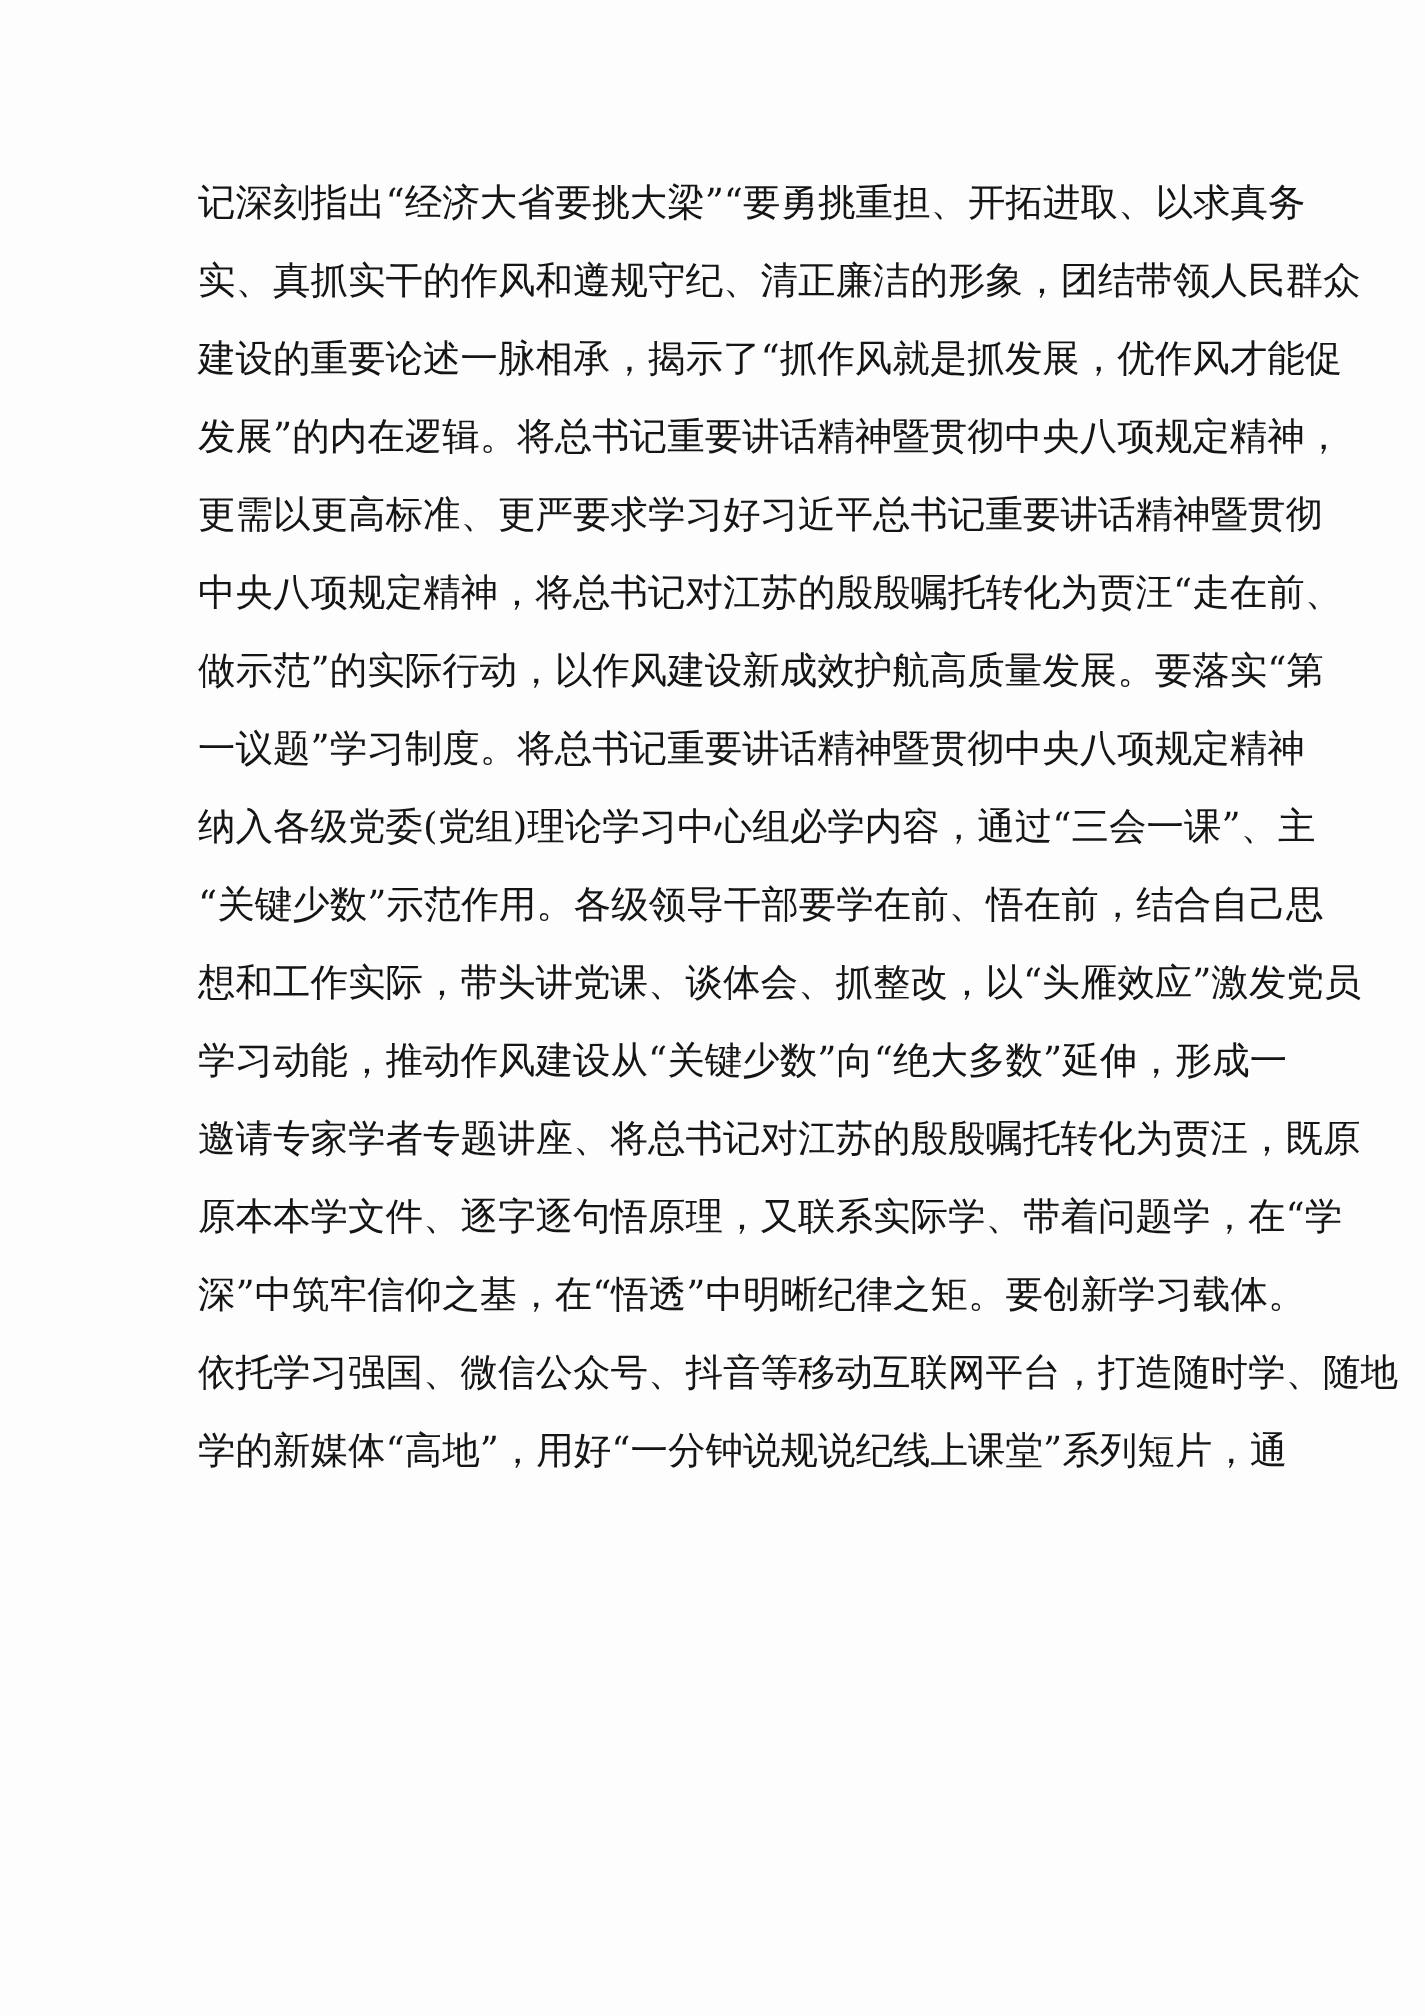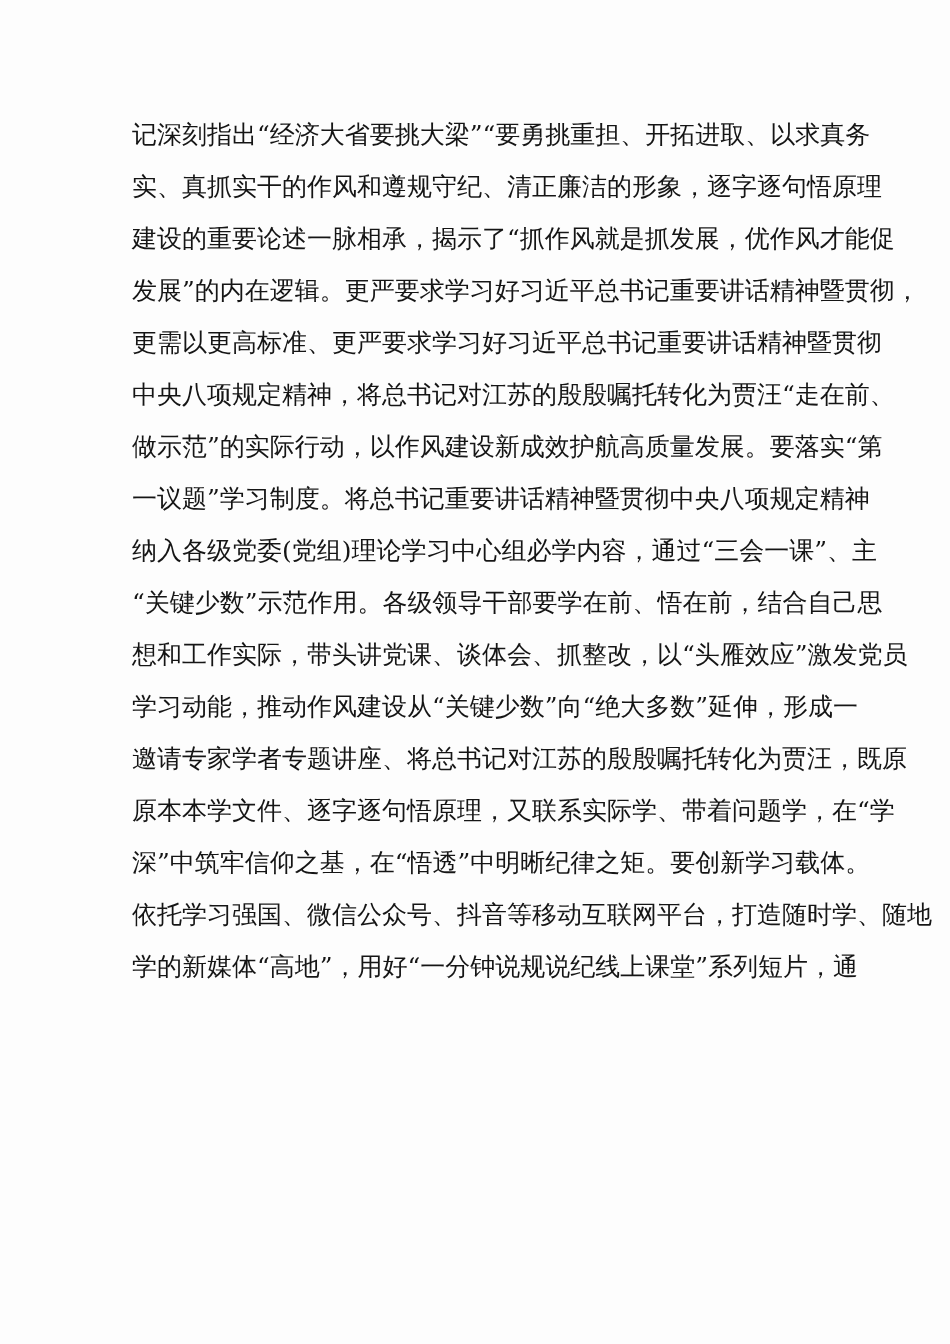--- a/index.html
+++ b/index.html
@@ -35,23 +35,23 @@
     white-space: nowrap;
     letter-spacing: 0;
   }
 </style>
 </head>
 <body>
 
 <div class="page">
   <div class="text-block">
     <div class="line">记深刻指出“经济大省要挑大梁”“要勇挑重担、开拓进取、以求真务</div>
-    <div class="line">实、真抓实干的作风和遵规守纪、清正廉洁的形象，逐字逐句悟原理</div>
+    <div class="line">实、真抓实干的作风和遵规守纪、清正廉洁的形象，团结带领人民群众</div>
     <div class="line">建设的重要论述一脉相承，揭示了“抓作风就是抓发展，优作风才能促</div>
-    <div class="line">发展”的内在逻辑。更严要求学习好习近平总书记重要讲话精神暨贯彻，</div>
+    <div class="line">发展”的内在逻辑。将总书记重要讲话精神暨贯彻中央八项规定精神，</div>
     <div class="line">更需以更高标准、更严要求学习好习近平总书记重要讲话精神暨贯彻</div>
     <div class="line">中央八项规定精神，将总书记对江苏的殷殷嘱托转化为贾汪“走在前、</div>
     <div class="line">做示范”的实际行动，以作风建设新成效护航高质量发展。要落实“第</div>
     <div class="line">一议题”学习制度。将总书记重要讲话精神暨贯彻中央八项规定精神</div>
     <div class="line">纳入各级党委(党组)理论学习中心组必学内容，通过“三会一课”、主</div>
     <div class="line">“关键少数”示范作用。各级领导干部要学在前、悟在前，结合自己思</div>
     <div class="line">想和工作实际，带头讲党课、谈体会、抓整改，以“头雁效应”激发党员</div>
     <div class="line">学习动能，推动作风建设从“关键少数”向“绝大多数”延伸，形成一</div>
     <div class="line">邀请专家学者专题讲座、将总书记对江苏的殷殷嘱托转化为贾汪，既原</div>
     <div class="line">原本本学文件、逐字逐句悟原理，又联系实际学、带着问题学，在“学</div>

